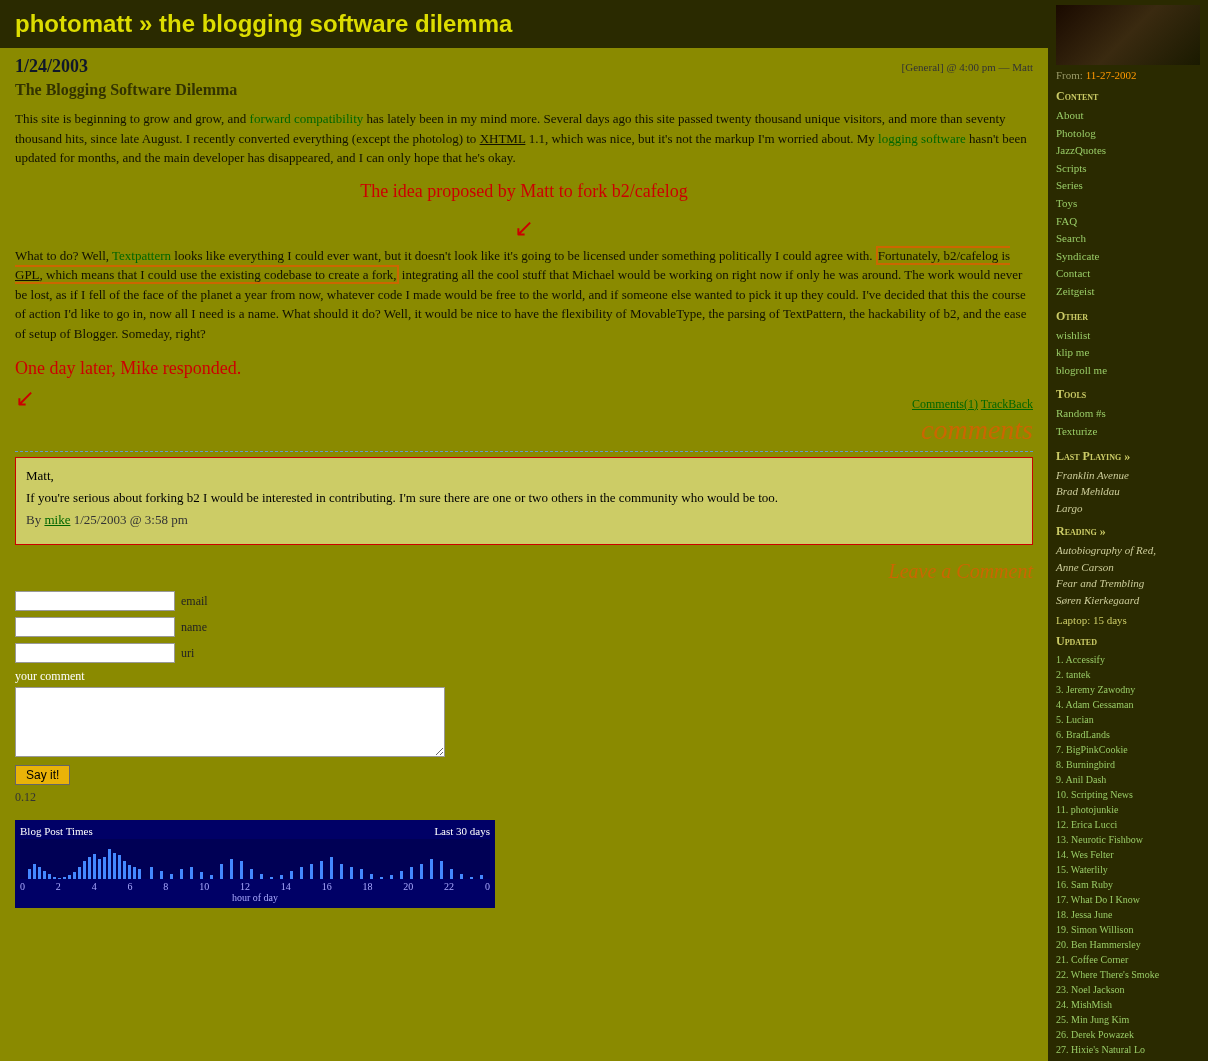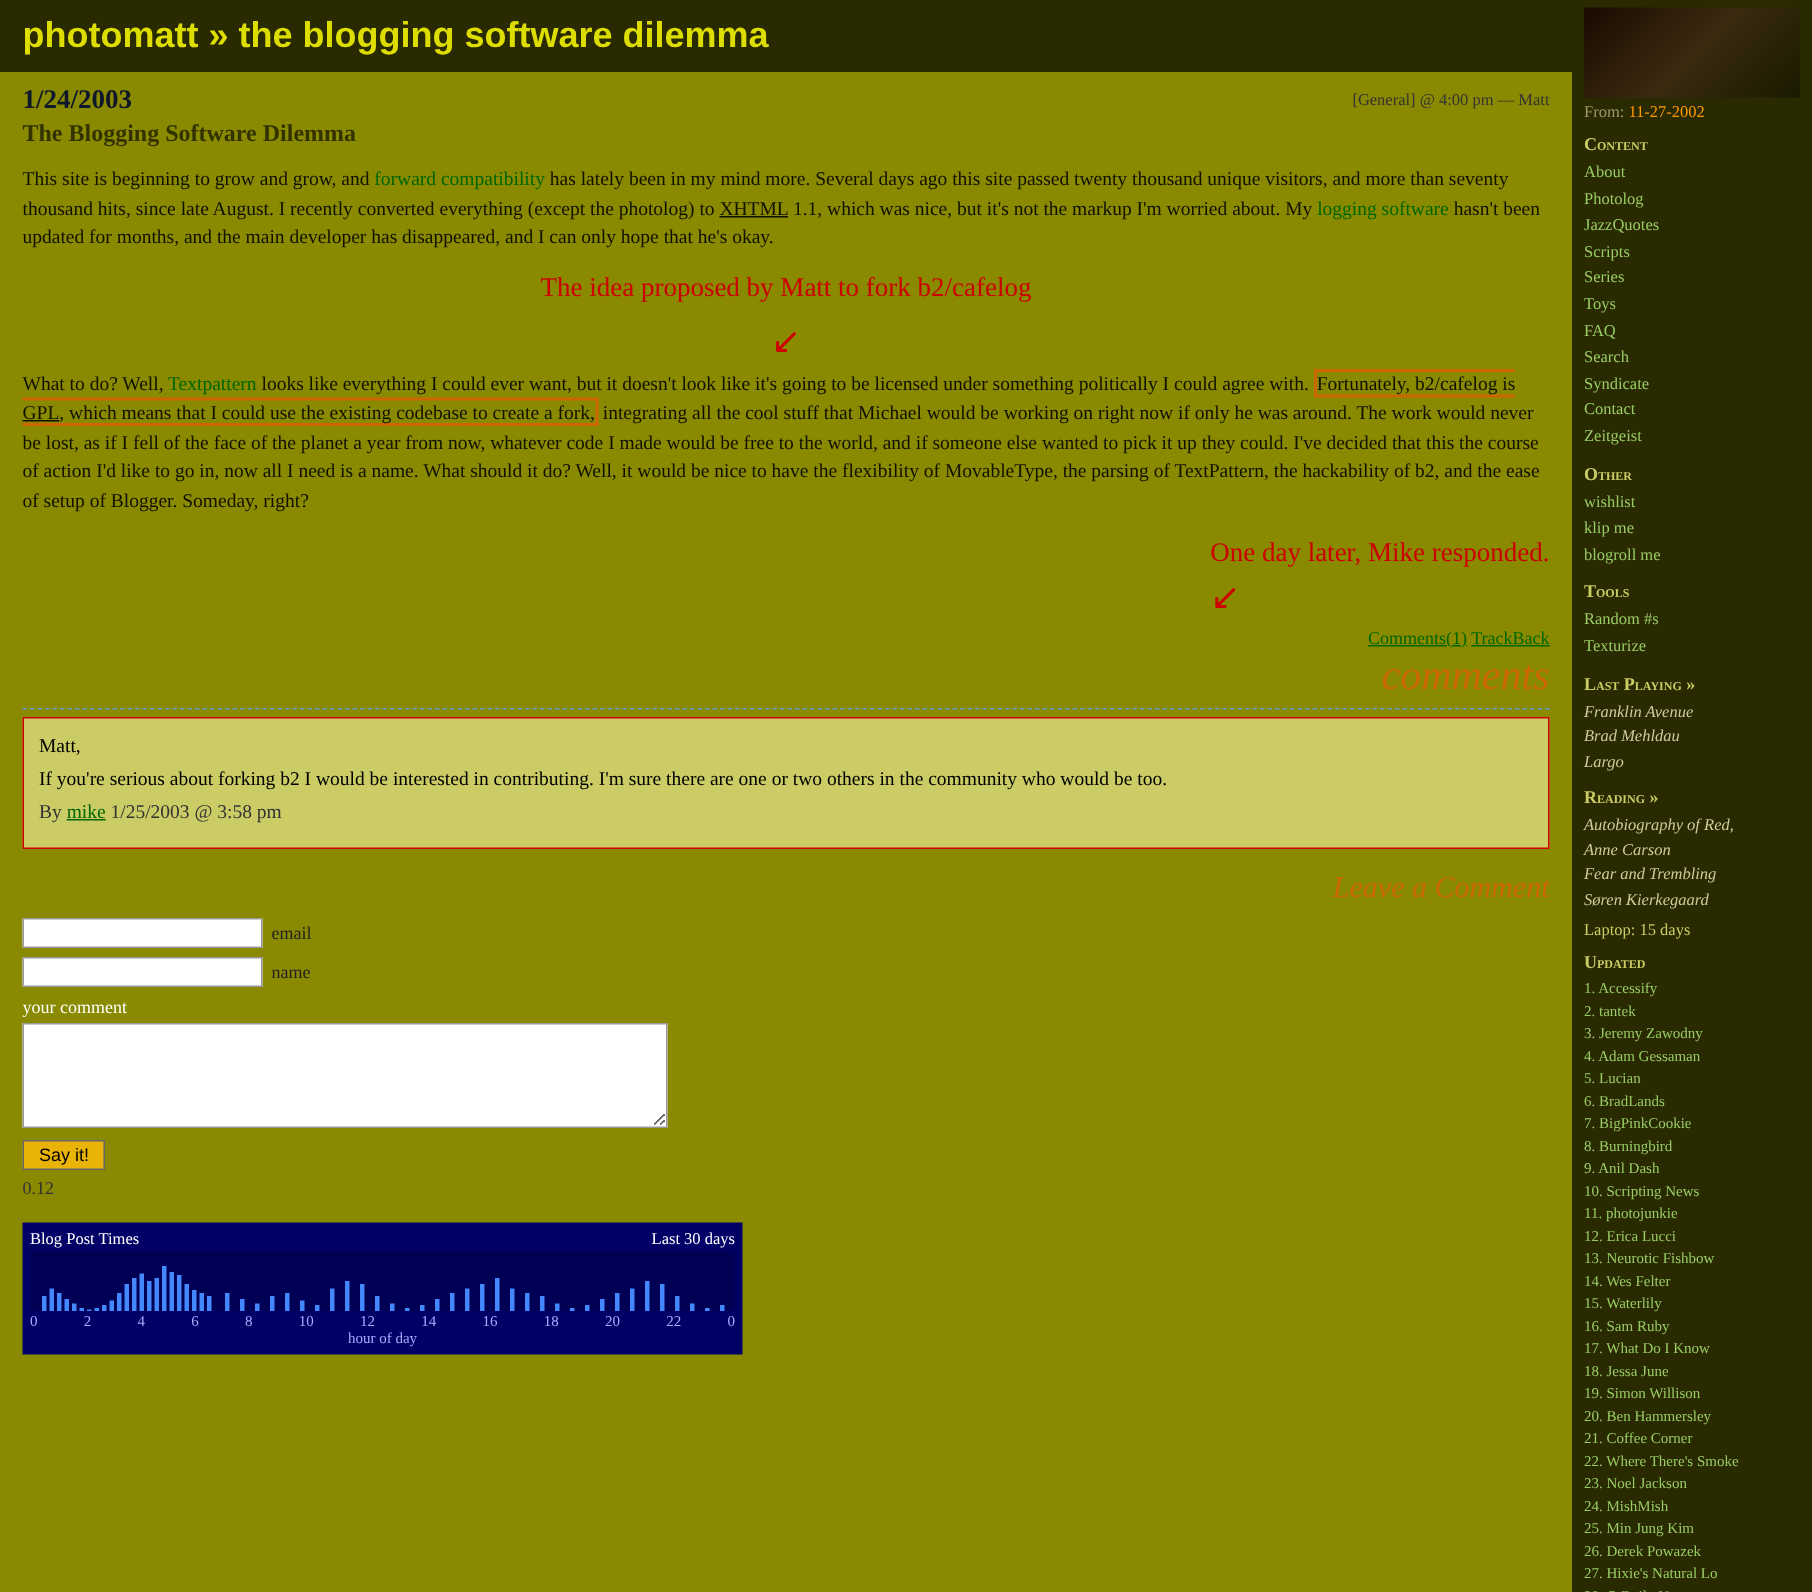--- a/index.html
+++ b/index.html
@@ -294,21 +294,21 @@
         </p>
 
         <div class="annotation-red">The idea proposed by Matt to fork b2/cafelog</div>
         <div class="annotation-arrow">↙</div>
 
         <p>
           What to do? Well, <a href="#" class="green-link">Textpattern</a> looks like everything I could ever want, but it doesn't look like it's going to be licensed under something politically I could agree with. <span class="highlight-box">Fortunately, b2/cafelog is <abbr title="General Public License">GPL</abbr>, which means that I could use the existing codebase to create a fork,</span> integrating all the cool stuff that Michael would be working on right now if only he was around. The work would never be lost, as if I fell of the face of the planet a year from now, whatever code I made would be free to the world, and if someone else wanted to pick it up they could. I've decided that this the course of action I'd like to go in, now all I need is a name. What should it do? Well, it would be nice to have the flexibility of MovableType, the parsing of TextPattern, the hackability of b2, and the ease of setup of Blogger. Someday, right?
         </p>
       </div>
 
-      <div style="display:flex; justify-content: space-between; align-items: flex-end; margin-top: 10px; flex-direction: column;">
+      <div style="display:flex; justify-content: space-between; align-items: flex-end; margin-top: 10px;">
         <div>
           <div class="annotation-red" style="text-align:left;">One day later, Mike responded.</div>
           <div class="annotation-arrow" style="text-align:left;">↙</div>
         </div>
         <div id="post-footer">
           <a href="#"><span>Comments(1)</span></a>
           <span> </span>
           <a href="#">TrackBack</a>
         </div>
       </div>
@@ -328,20 +328,24 @@
 
       <div id="leave-comment-heading">Leave a Comment</div>
 
       <div class="form-row">
         <input type="text" style="">
         <label>email</label>
       </div>
       <div class="form-row">
         <input type="text" style="">
         <label>name</label>
+      </div>
+      <div class="form-row">
+        <input type="text" style="">
+        <label>uri</label>
       </div>
 
       <span id="your-comment-label">your comment</span>
       <textarea id="comment-textarea" style=""></textarea>
 
       <button id="say-it-btn">Say it!</button>
 
       <div id="version-num">0.12</div>
 
       <div id="chart-area">

